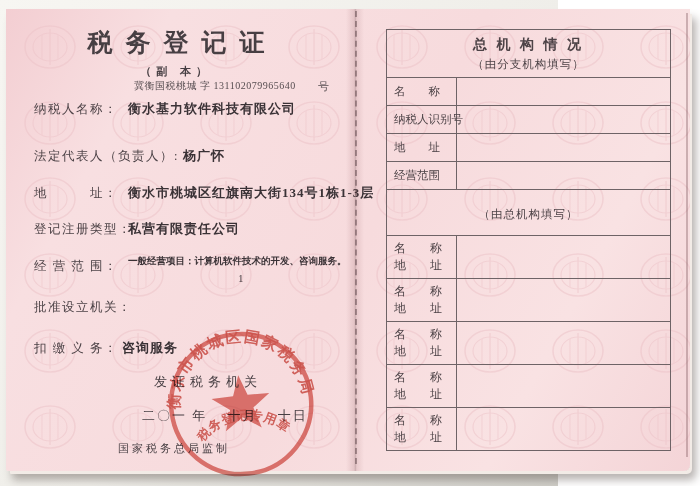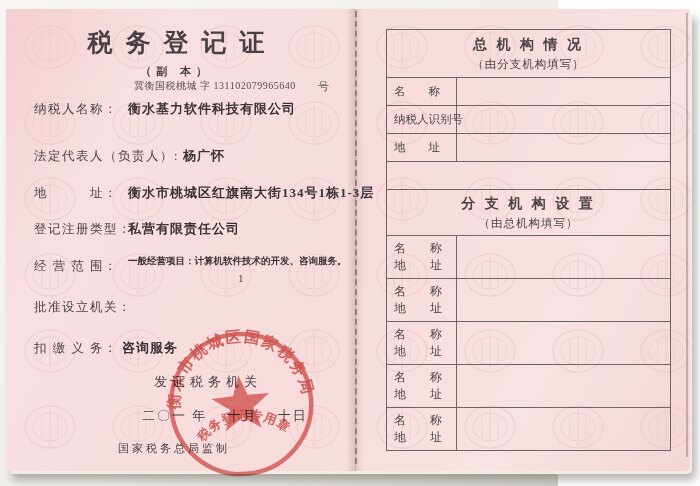--- a/index.html
+++ b/index.html
@@ -163,25 +163,25 @@
         </div>
         <div class="t-row">
           <div class="tl">纳税人识别号</div>
           <div class="tv"></div>
         </div>
         <div class="t-row">
           <div class="tl">地　　址</div>
           <div class="tv"></div>
         </div>
         <div class="t-row">
+          <div class="tl">经营范围</div>
           <div class="tv"></div>
         </div>
 
         <div class="t-sec">
-          <div class="h1">分 支 机 构 设 置</div>
           <div class="h2">（由总机构填写）</div>
         </div>
 
         <div class="t-block">
           <div class="tl">
             <span>名　　称</span>
             <span>地　　址</span>
           </div>
           <div class="tv"></div>
         </div>

